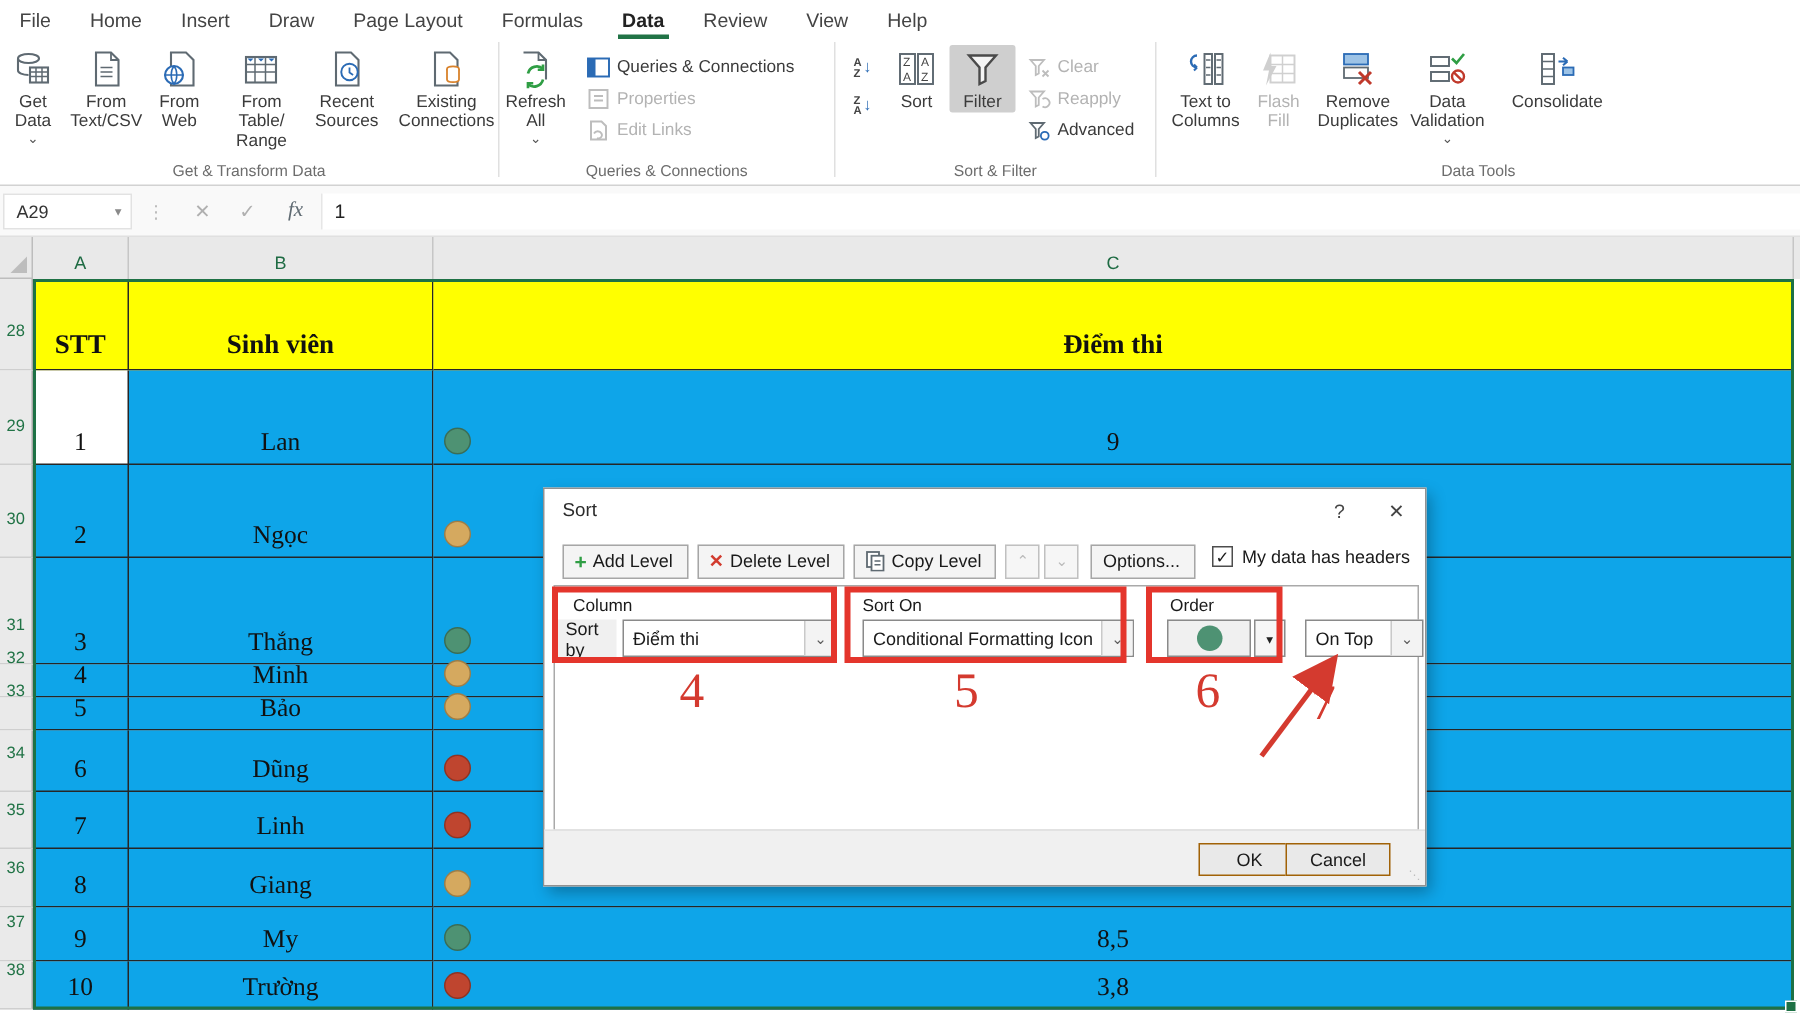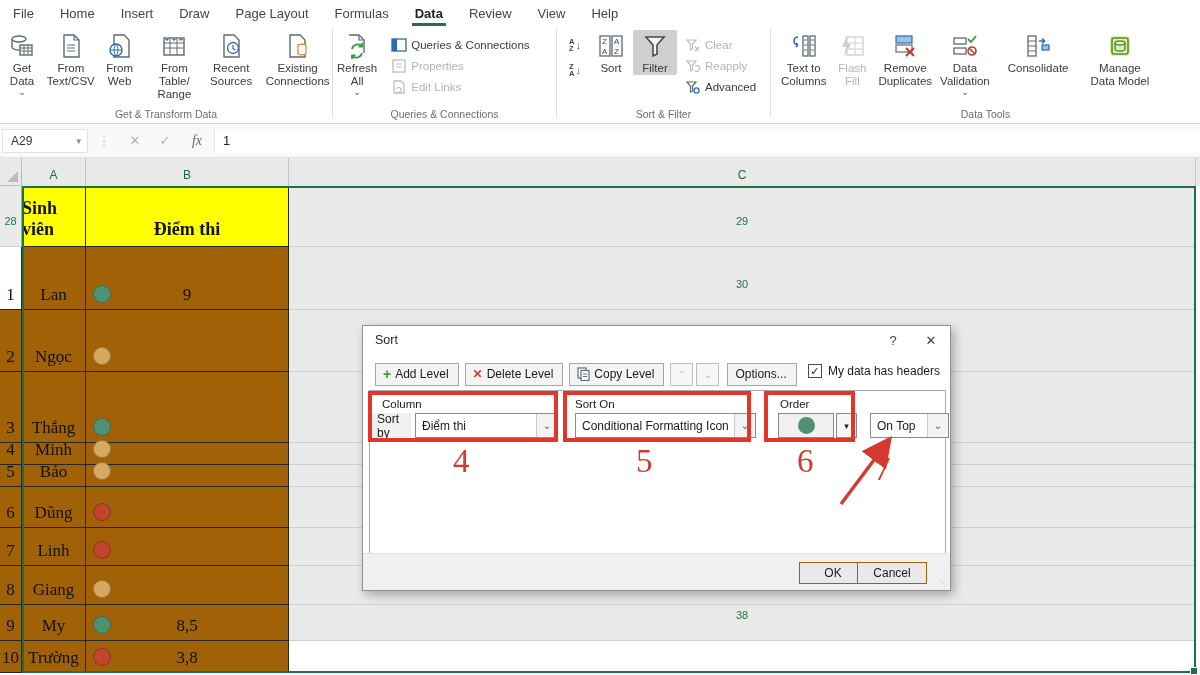--- a/index.html
+++ b/index.html
@@ -50,21 +50,21 @@
   #colhdrs { position:absolute; left:0; top:158px; width:1200px; height:28px; background:#e9e9e9; }
   #corner { position:absolute; left:0; top:0; width:22px; height:28px; border-right:1px solid #bdbdbd; border-bottom:1px solid #bdbdbd; background:#e9e9e9; }
   #corner::after { content:""; position:absolute; right:3px; bottom:3px; border-left:11px solid transparent; border-bottom:11px solid #bdbdbd; }
   .colhdr { position:absolute; top:0; height:28px; display:flex; align-items:flex-end; justify-content:center; color:#1e6b43; font-size:12px; padding-bottom:4px; border-right:1px solid #c6c6c6; }
 
   
   #grid { position:absolute; left:0; top:186px; display:grid;
           grid-template-columns:22px 64px 203px 907px;
           grid-template-rows:61px 63px 62px 71px 22px 22px 41px 38px 39px 36px 32px; }
   .rn { background:#eaeaea; color:#217346; font-size:11px; display:flex; align-items:flex-end; justify-content:center; padding-bottom:19px; border-right:1px solid #a8a8a8; border-bottom:1px solid #cfcfcf; }
-  .cell { background:#a16207; border-right:1px solid #262626; border-bottom:1px solid #262626; display:flex; align-items:flex-end; justify-content:center; font-family:"Liberation Serif","DejaVu Serif",serif; font-size:17px; color:#111; padding-bottom:4px; position:relative; }
+  .cell { background:#0ea5e9; border-right:1px solid #262626; border-bottom:1px solid #262626; display:flex; align-items:flex-end; justify-content:center; font-family:"Liberation Serif","DejaVu Serif",serif; font-size:17px; color:#111; padding-bottom:4px; position:relative; }
   .cell.yellow { background:#ffff00; font-weight:bold; font-size:18px; padding-bottom:6px; }
   .cell.active { background:#ffffff; }
   .cficon { position:absolute; left:7px; bottom:6px; width:18px; height:18px; border-radius:50%; border:1px solid rgba(0,0,0,.25); }
   #selborder { position:absolute; left:22px; top:186px; width:1174px; height:487px; border:2px solid #1e7145; pointer-events:none; z-index:5; }
   #fillhandle { position:absolute; left:1190px; top:667px; width:8px; height:8px; background:#1e7145; border:1px solid #fff; z-index:6; }
 
   
   #dlg { position:absolute; left:362px; top:325px; width:589px; height:266px; background:#fff; border:1px solid #919191; box-shadow:3px 4px 10px rgba(0,0,0,.30); z-index:10; font-size:12px; color:#1a1a1a; }
   #dlg-title { height:28px; display:flex; align-items:center; }
   #dlg-title .t { padding-left:12px; font-size:12.5px; color:#2b2b2b; }
@@ -329,30 +329,20 @@
         </div>
         <div class="rbtn-big" style="margin-left:10px;">
           <svg class="ricon" viewBox="0 0 26 26">
               <rect x="3" y="3" width="8" height="20" fill="none" stroke="#5f6a72" stroke-width="1.3"></rect>
               <path d="M3 8h8M3 13h8M3 18h8" stroke="#5f6a72" stroke-width="1"></path>
               <path d="M14 8h6M20 8l-3-2.5M20 8l-3 2.5" fill="none" stroke="#2b6bb5" stroke-width="1.4"></path>
               <rect x="17" y="12" width="7" height="5" fill="#9dc3e6" stroke="#2b6bb5" stroke-width="1.2"></rect>
             </svg>
           <span class="lbl">Consolidate</span>
         </div>
-        <div class="rbtn-big" style="margin-left:14px;">
-          <svg class="ricon" viewBox="0 0 26 26">
-              <rect x="3" y="3" width="20" height="20" rx="3" fill="#7fba00" opacity=".25"></rect>
-              <rect x="5" y="5" width="16" height="16" rx="2" fill="none" stroke="#5a8f1f" stroke-width="1.6"></rect>
-              <ellipse cx="13" cy="10" rx="5" ry="2" fill="none" stroke="#5a8f1f" stroke-width="1.4"></ellipse>
-              <path d="M8 10v6c0 1.1 2.2 2 5 2s5-.9 5-2v-6" fill="none" stroke="#5a8f1f" stroke-width="1.4"></path>
-            </svg>
-          <span class="lbl">Manage
-Data Model</span>
-        </div>
       </div>
       <div class="rgroup-label">Data Tools</div>
     </div>
   </div>
 
   <div id="fbar">
     <div id="namebox">
       <span>A29</span>
       <span class="nb-chev">▾</span>
     </div>
@@ -366,20 +356,21 @@
   <div id="colhdrs">
     <div id="corner"></div>
     <div class="colhdr" style="left:22px; width:64px;">A</div>
     <div class="colhdr" style="left:86px; width:203px;">B</div>
     <div class="colhdr" style="left:289px; width:907px;">C</div>
   </div>
 
   <div id="grid">
 
     <div class="rn">28</div>
+    <div class="cell yellow">STT</div>
     <div class="cell yellow">Sinh viên</div>
     <div class="cell yellow">Điểm thi</div>
 
     <div class="rn">29</div>
     <div class="cell active">1</div>
     <div class="cell">Lan</div>
     <div class="cell">
         <span class="cficon" style="background: rgb(78, 146, 115);"></span>
         <span>9</span>
       </div>

